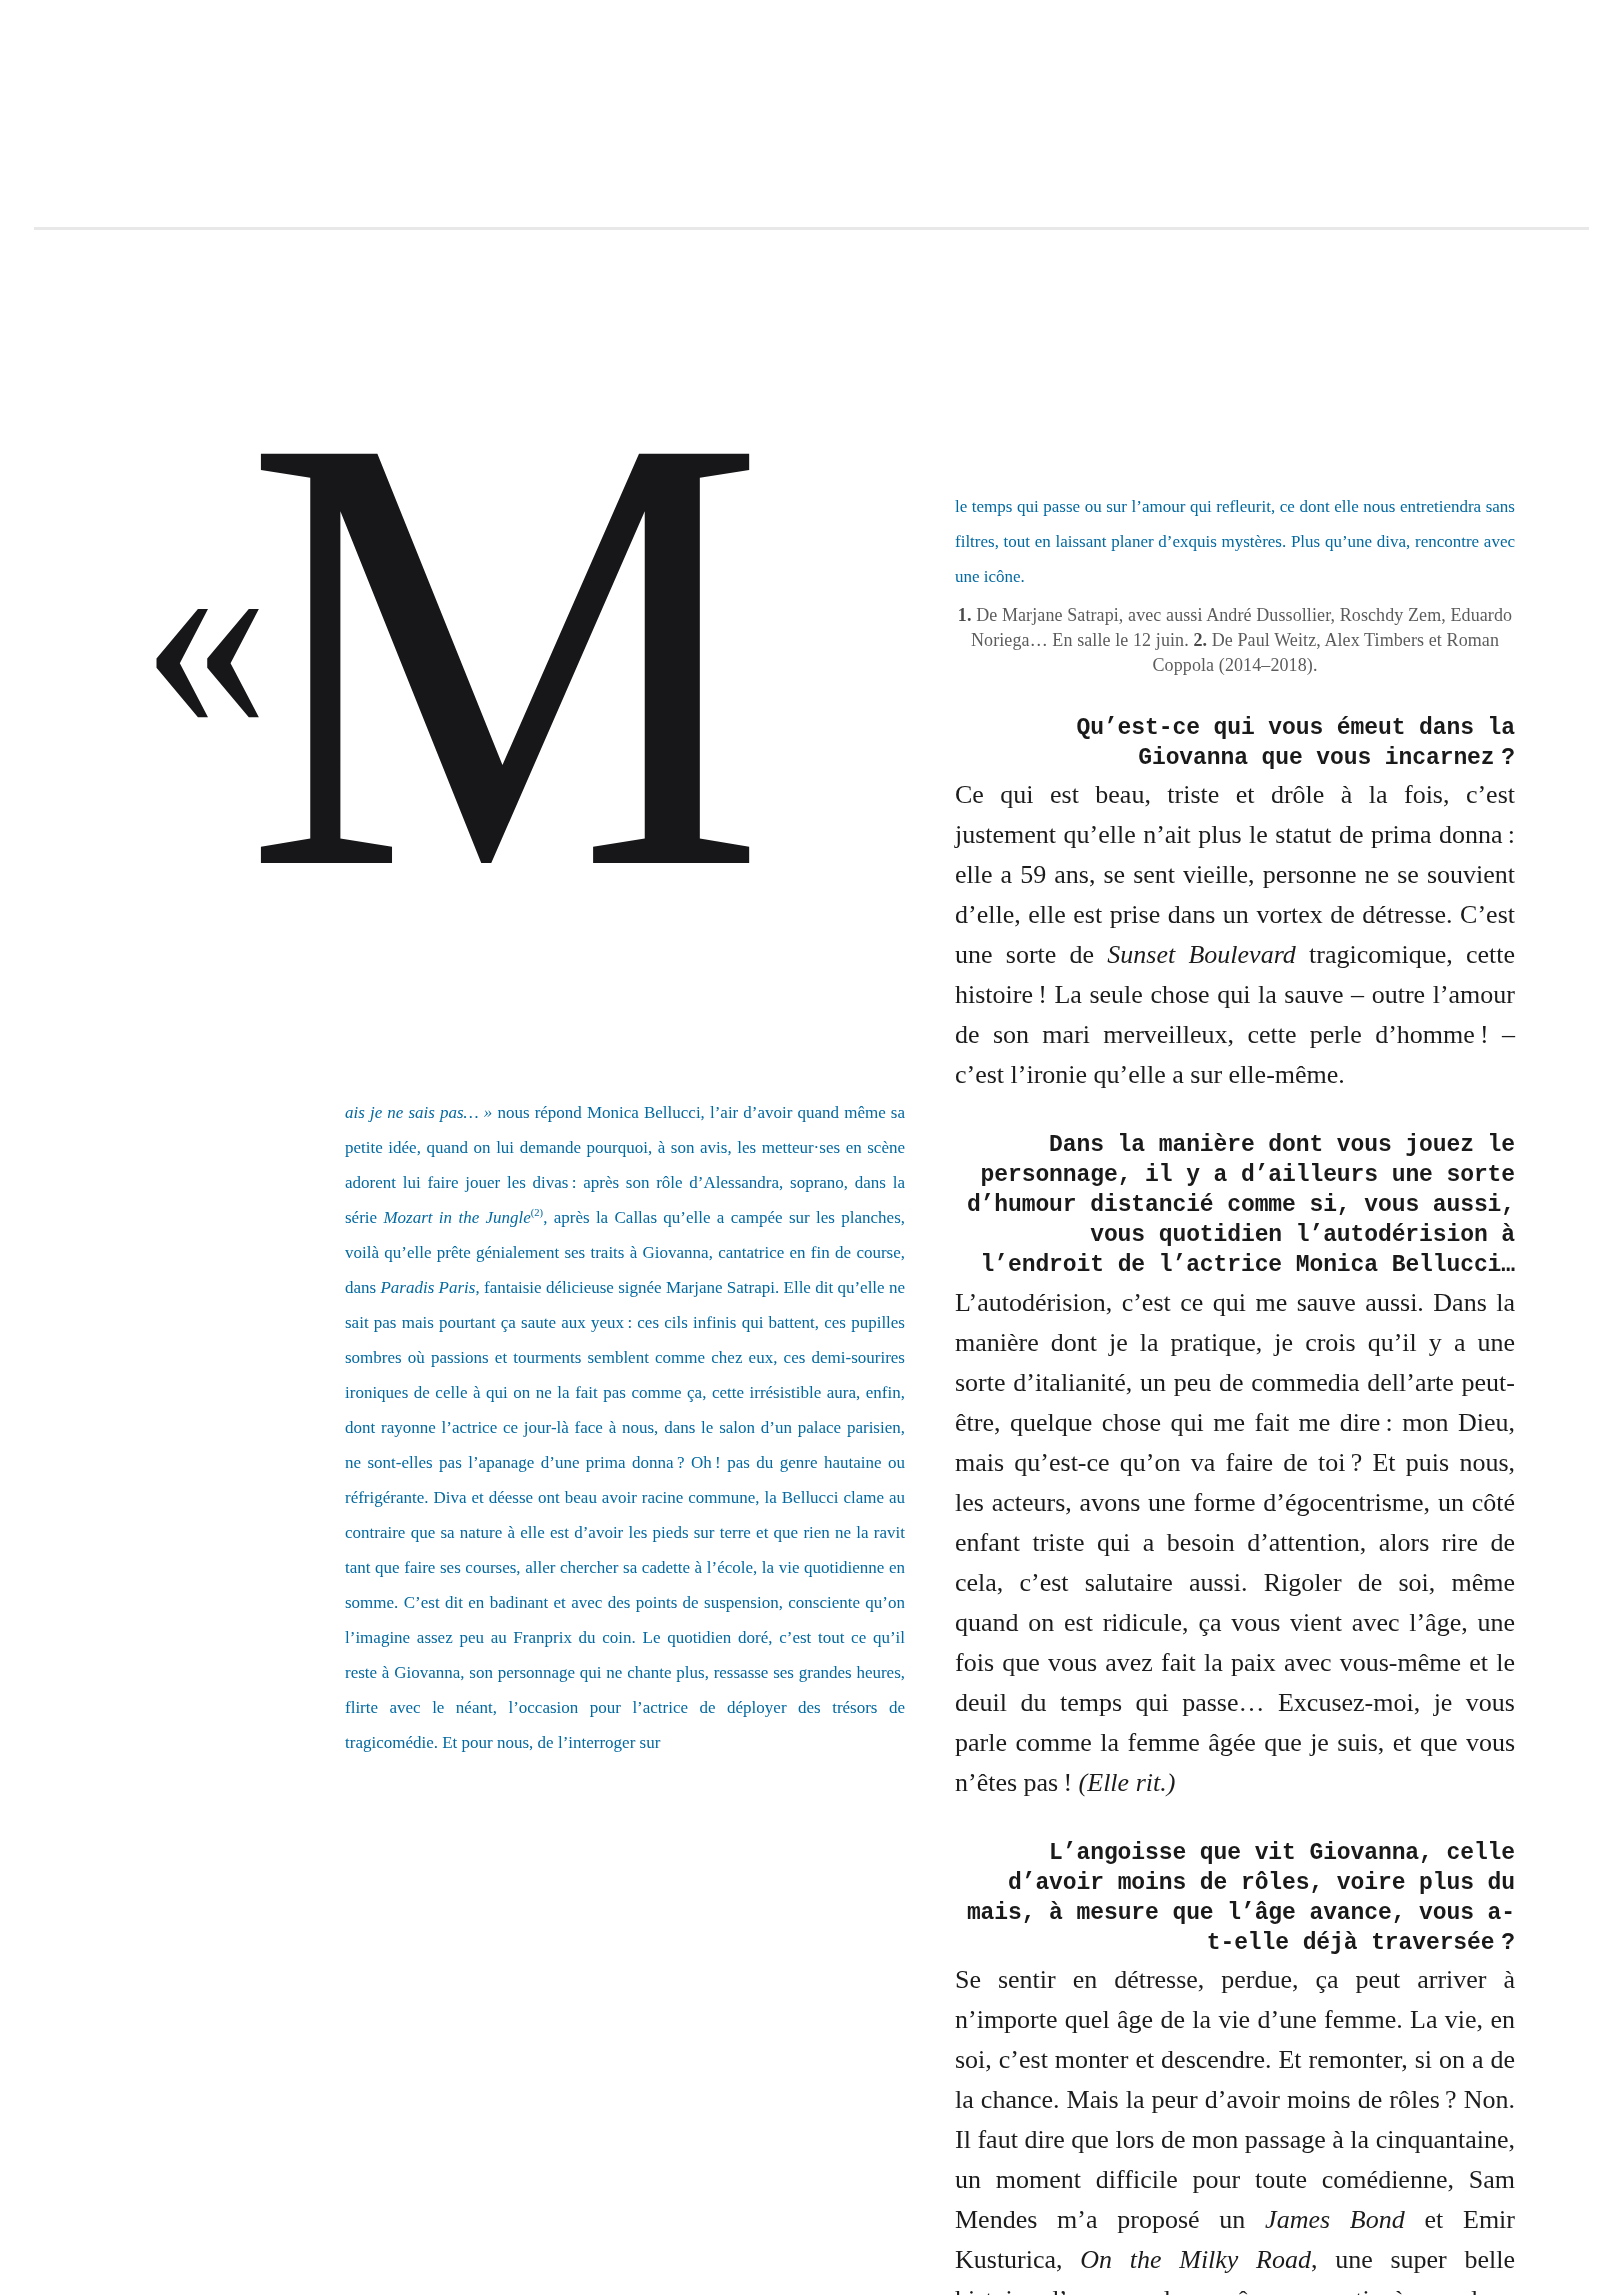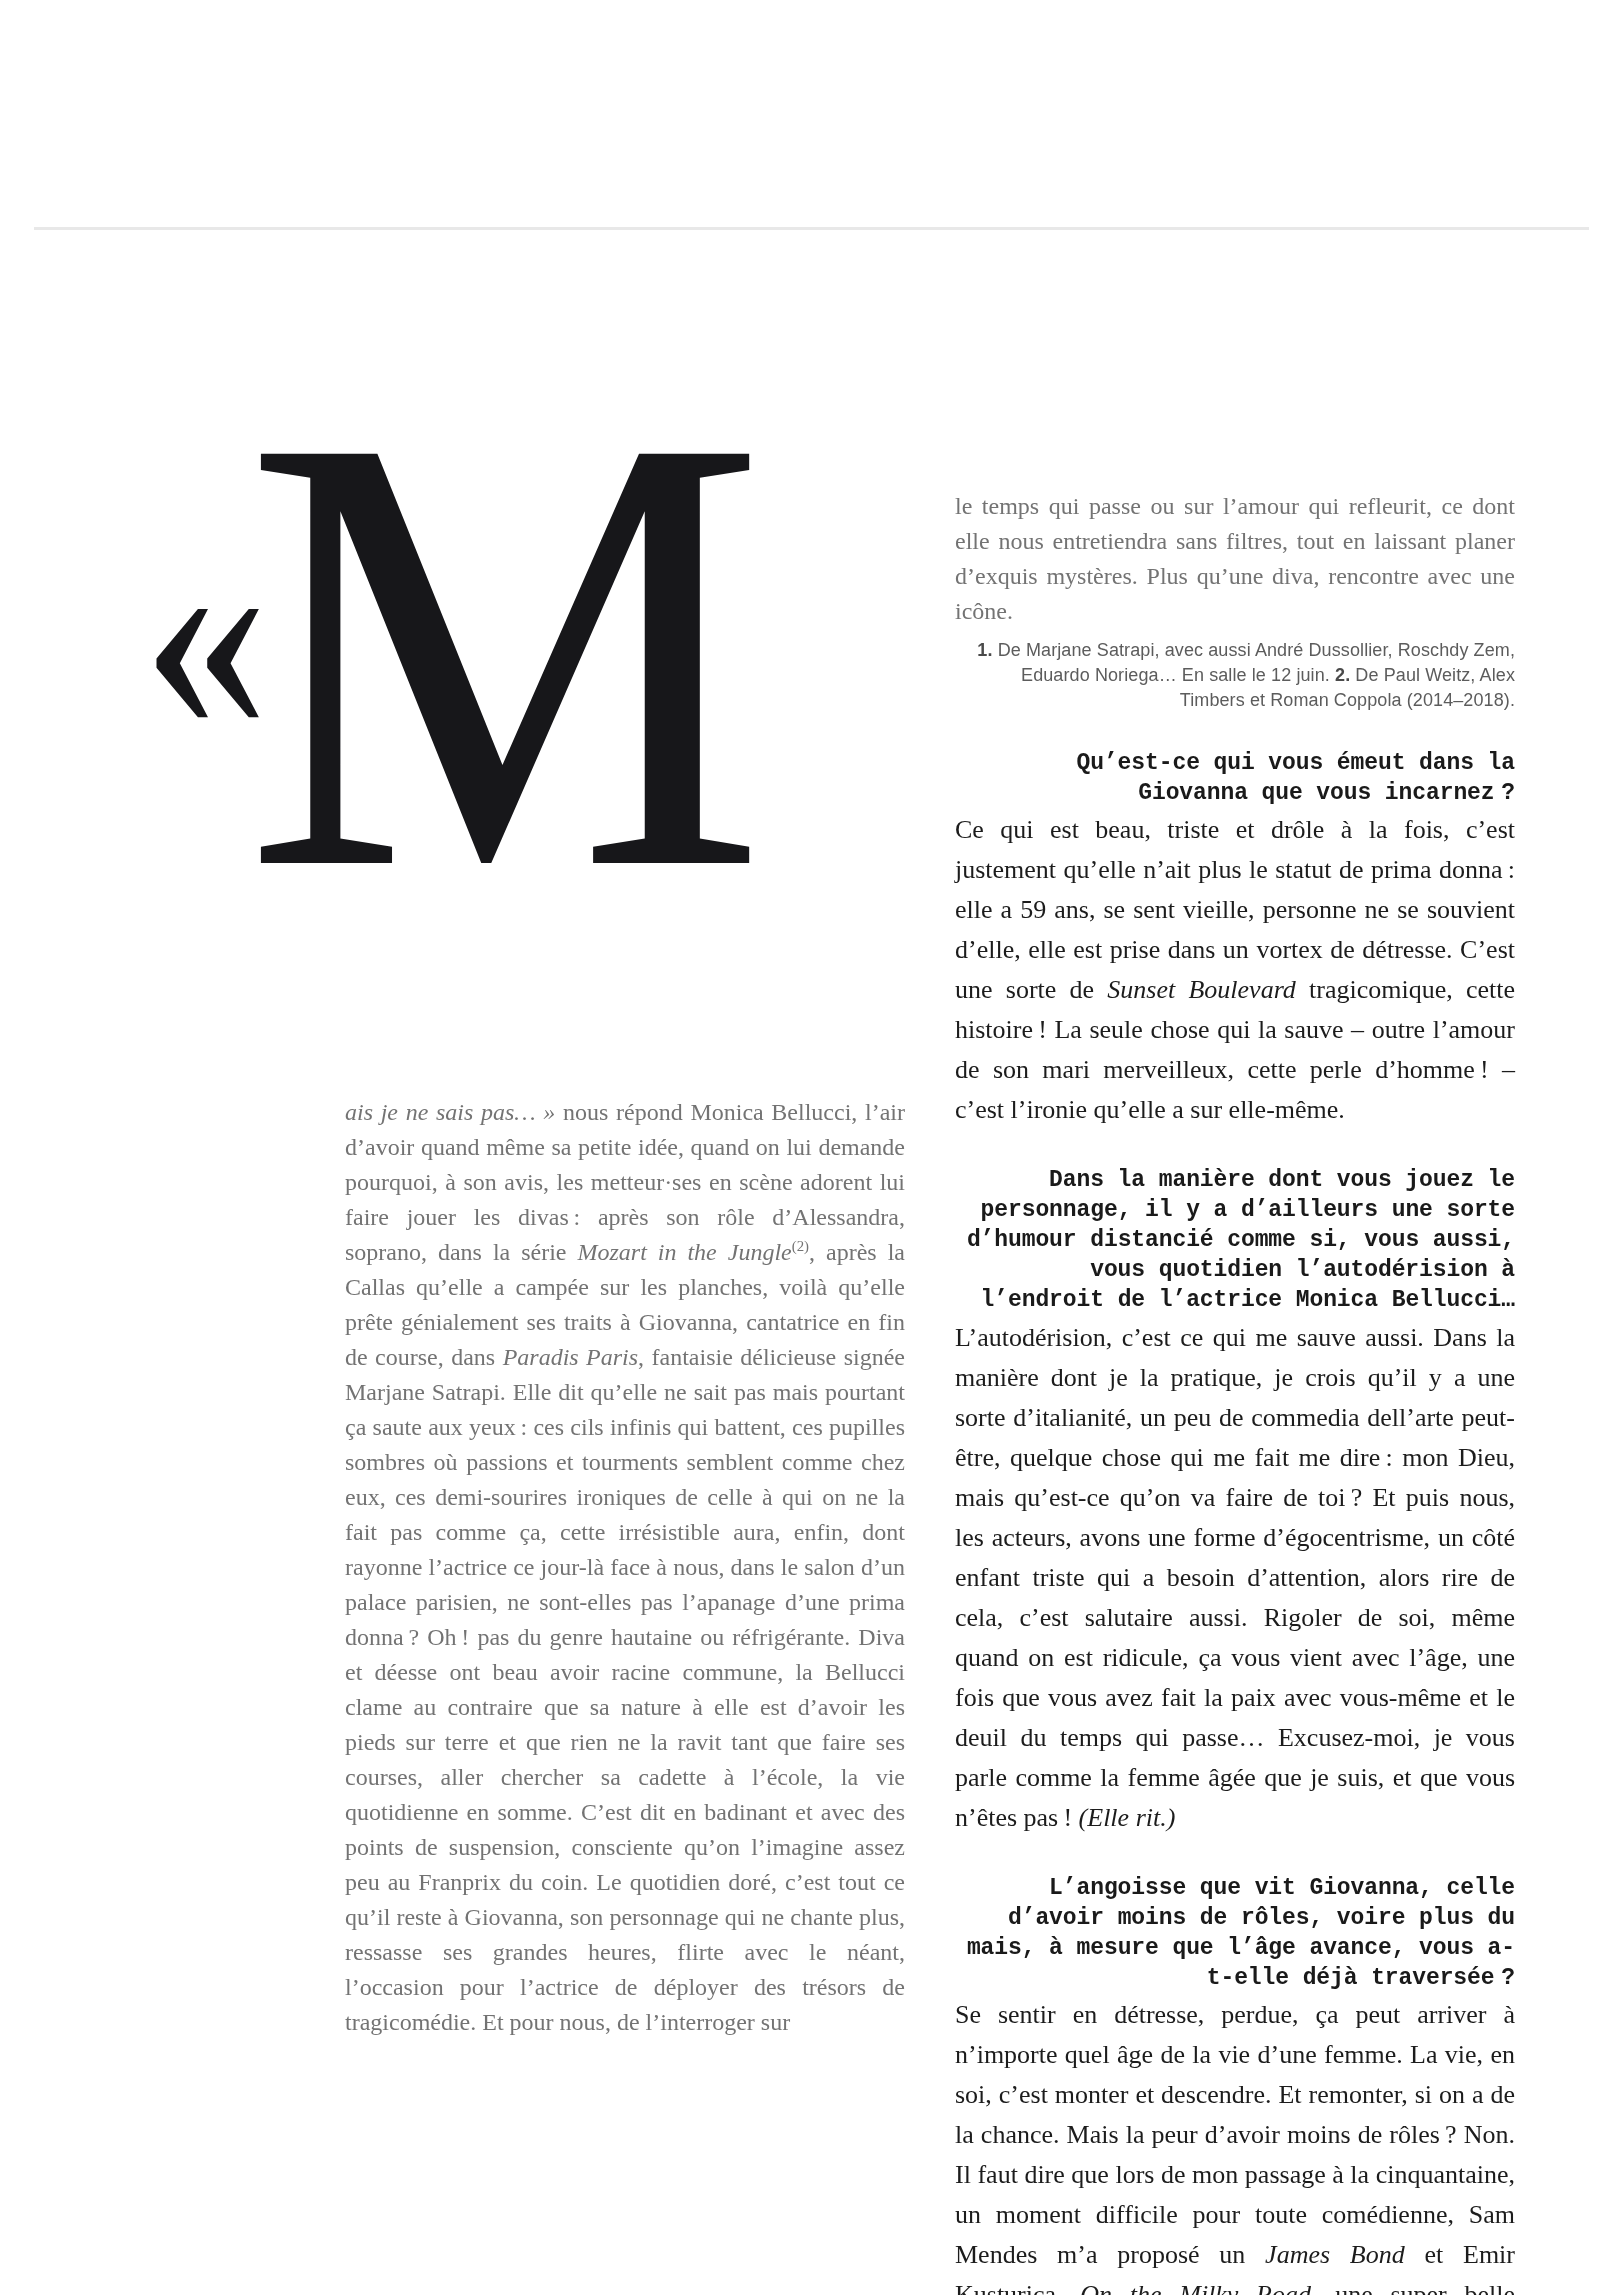--- a/index.html
+++ b/index.html
@@ -83,23 +83,23 @@
     top: 1095px;
   }
 
   .col-right {
     left: 955px;
     top: 489px;
   }
 
   .body-text {
     font-family: "Liberation Serif", "DejaVu Serif", serif;
-    font-size: 24px;
+    font-size: 17px;
     line-height: 35px;
-    color: #737373;
+    color: #0369a1;
     margin: 0;
     text-align: justify;
   }
 
   .body-text.lead-in {
     text-indent: 0;
   }
 
   .ital { font-style: italic; }
 
@@ -109,26 +109,26 @@
     line-height: 0;
   }
 
   
   .intro-para {
     margin: 0 0 8.5px 0;
   }
 
   
   .footnotes {
-    font-family: Liberation Sans, sans-serif;
+    font-family: Liberation Serif, serif;
     font-size: 18px;
     line-height: 25px;
     color: #5c5c5c;
     margin: 5px 0 0 0;
-    text-align: right;
+    text-align: center;
     letter-spacing: 0.1px;
   }
 
   .footnotes b {
     font-weight: 700;
     color: #4a4a4a;
   }
 
   
   .qa-block {

